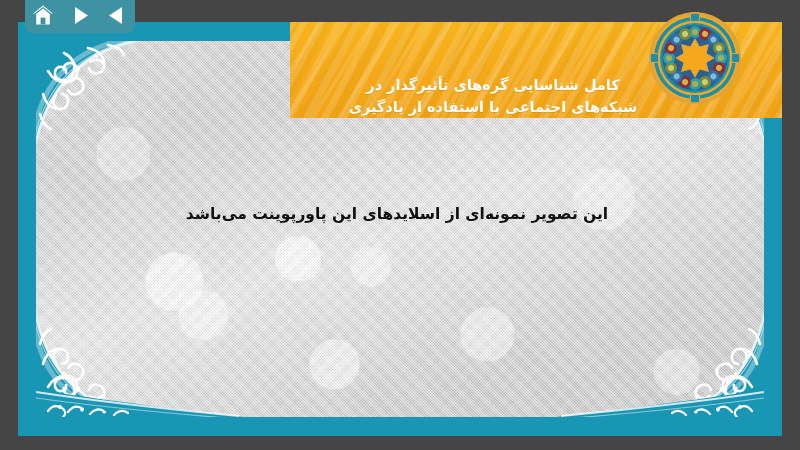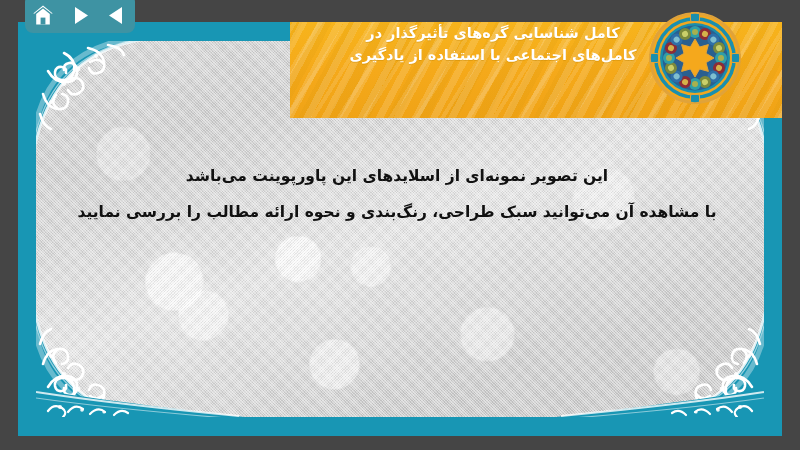--- a/index.html
+++ b/index.html
@@ -71,21 +71,21 @@
   .ribbon-r{right:-2px;transform:scaleX(-1);}
 
   
   #banner{
     position:absolute;left:272px;top:0;width:492px;height:96px;
     background:
       repeating-linear-gradient(-62deg, rgba(255,255,255,.14) 0 7px, rgba(255,255,255,0) 7px 16px),
       repeating-linear-gradient(118deg, rgba(214,150,10,.16) 0 11px, rgba(255,255,255,0) 11px 26px),
       linear-gradient(180deg,#f7b41c 0%,#f5a91a 52%,#f0a316 100%);
     z-index:25;
-    display:flex;align-items:flex-start;
+    display:flex;align-items:flex-end;
     box-sizing:border-box;
     padding:0 96px 0 10px;
     overflow:hidden;
   }
   #banner::after{
     content:"";position:absolute;inset:0;
     background:repeating-linear-gradient(-58deg, rgba(255,255,255,.12) 0 4px, rgba(255,255,255,0) 4px 22px);
     pointer-events:none;
   }
   #banner-title{
@@ -110,21 +110,21 @@
   
   #body-text{
     position:absolute;left:30px;right:36px;top:118px;
     z-index:6;
     direction:rtl;text-align:center;
     color:#111;
     font-size:15.5px;
     line-height:2.32;
     font-weight:600;
   }
-  #body-text .ln{display:block;white-space:nowrap;}
+  #body-text .ln{display:block;white-space:nowrap;margin-top:38px;}
 </style>
 </head>
 <body>
 
 <div id="stage">
 
   <div id="navbar">
     <div class="navbtn">
       <span>
         <svg width="17" height="19" viewBox="0 0 17 19" aria-hidden="true">
@@ -294,29 +294,28 @@
           <g fill="#ffffff" opacity=".9">
             <circle cx="26" cy="22" r="2"></circle>
             <circle cx="48" cy="25" r="1.8"></circle>
             <circle cx="70" cy="27" r="1.6"></circle>
           </g>
         </svg>
       </div>
 
       <div id="body-text">
         <span class="ln">این تصویر نمونه‌ای از اسلایدهای این پاورپوینت می‌باشد</span>
-        <span class="ln">با مشاهده آن می‌توانید سبک طراحی، رنگ‌بندی و نحوه ارائه مطالب را بررسی نمایید</span>
       </div>
 
     </div>
 
     <div id="banner">
       <div id="banner-title">
         <div>کامل شناسایی گره‌های تأثیرگذار در</div>
-        <div>کامل‌های اجتماعی با استفاده از یادگیری</div>
+        <div>شبکه‌های اجتماعی با استفاده از یادگیری</div>
       </div>
     </div>
 
   </div>
 
   <div id="medallion">
     <svg width="92" height="92" viewBox="0 0 92 92" aria-hidden="true">
       <defs>
         <g id="petal">
           <circle cx="0" cy="-27" r="5.4" fill="#2f9ea8"></circle>

